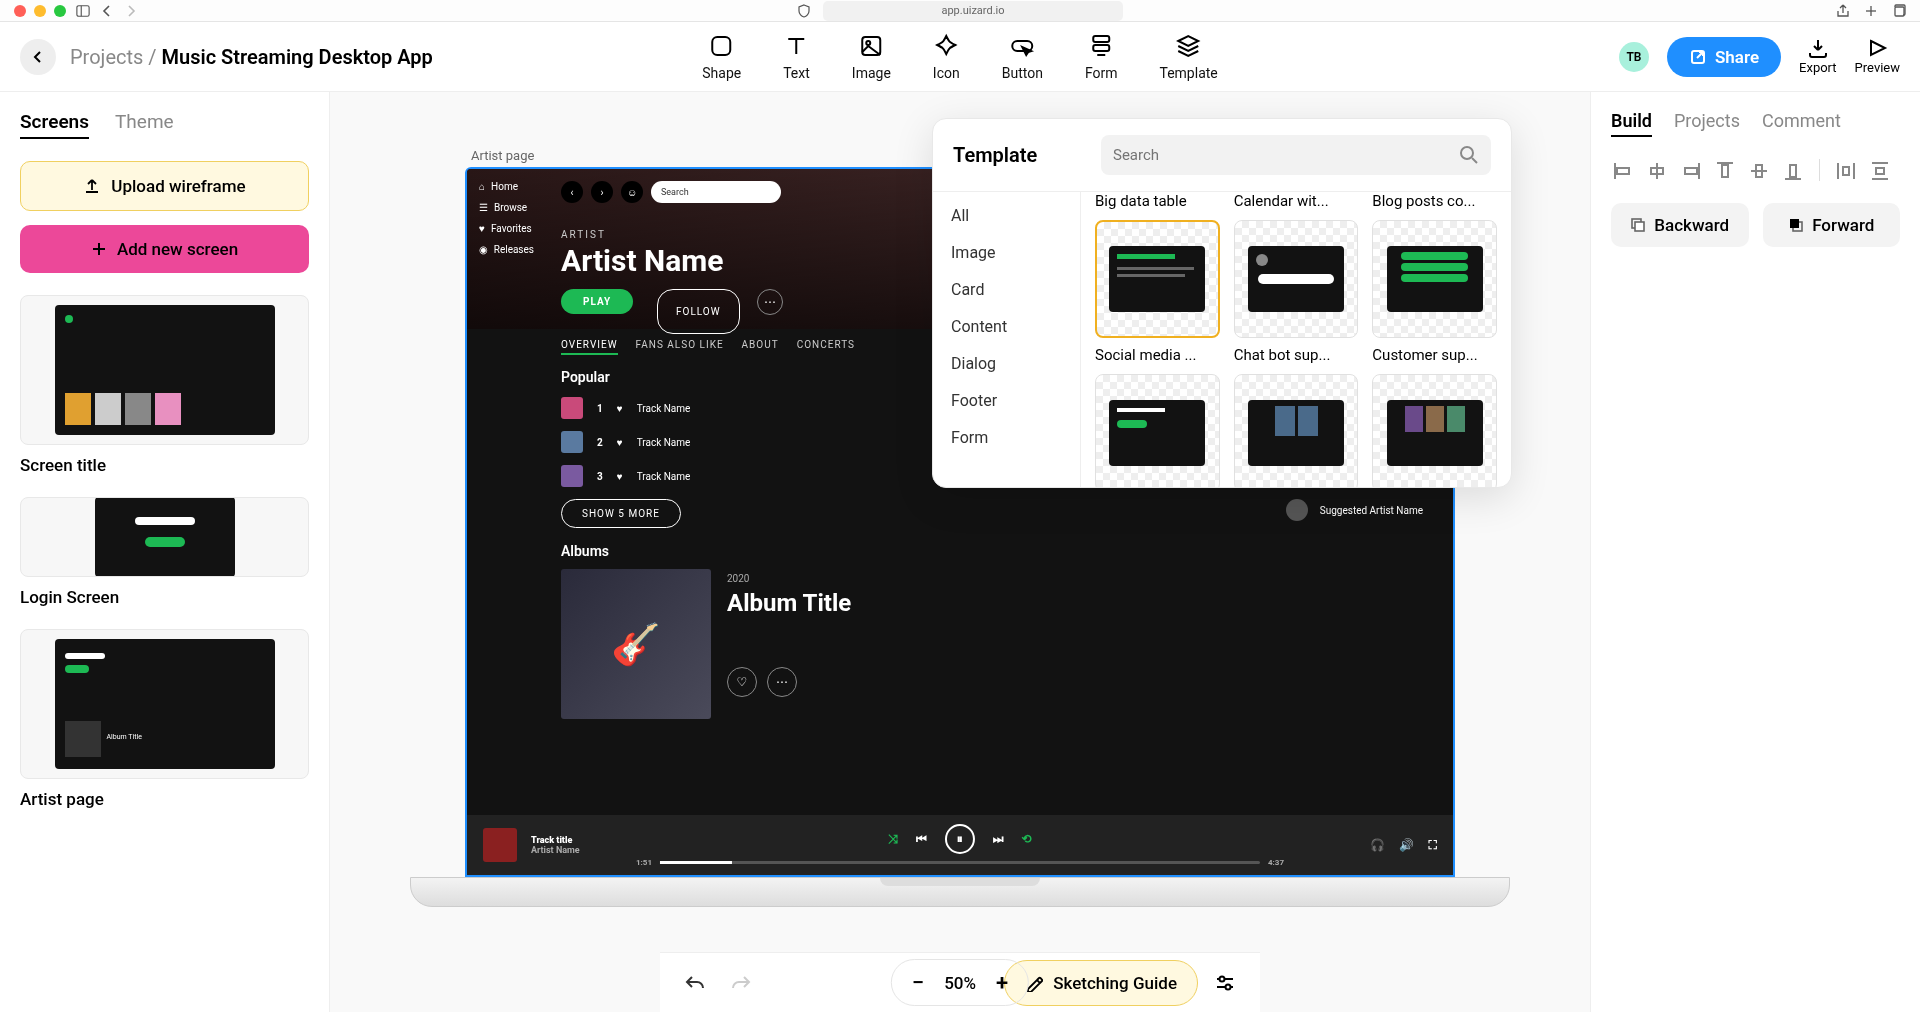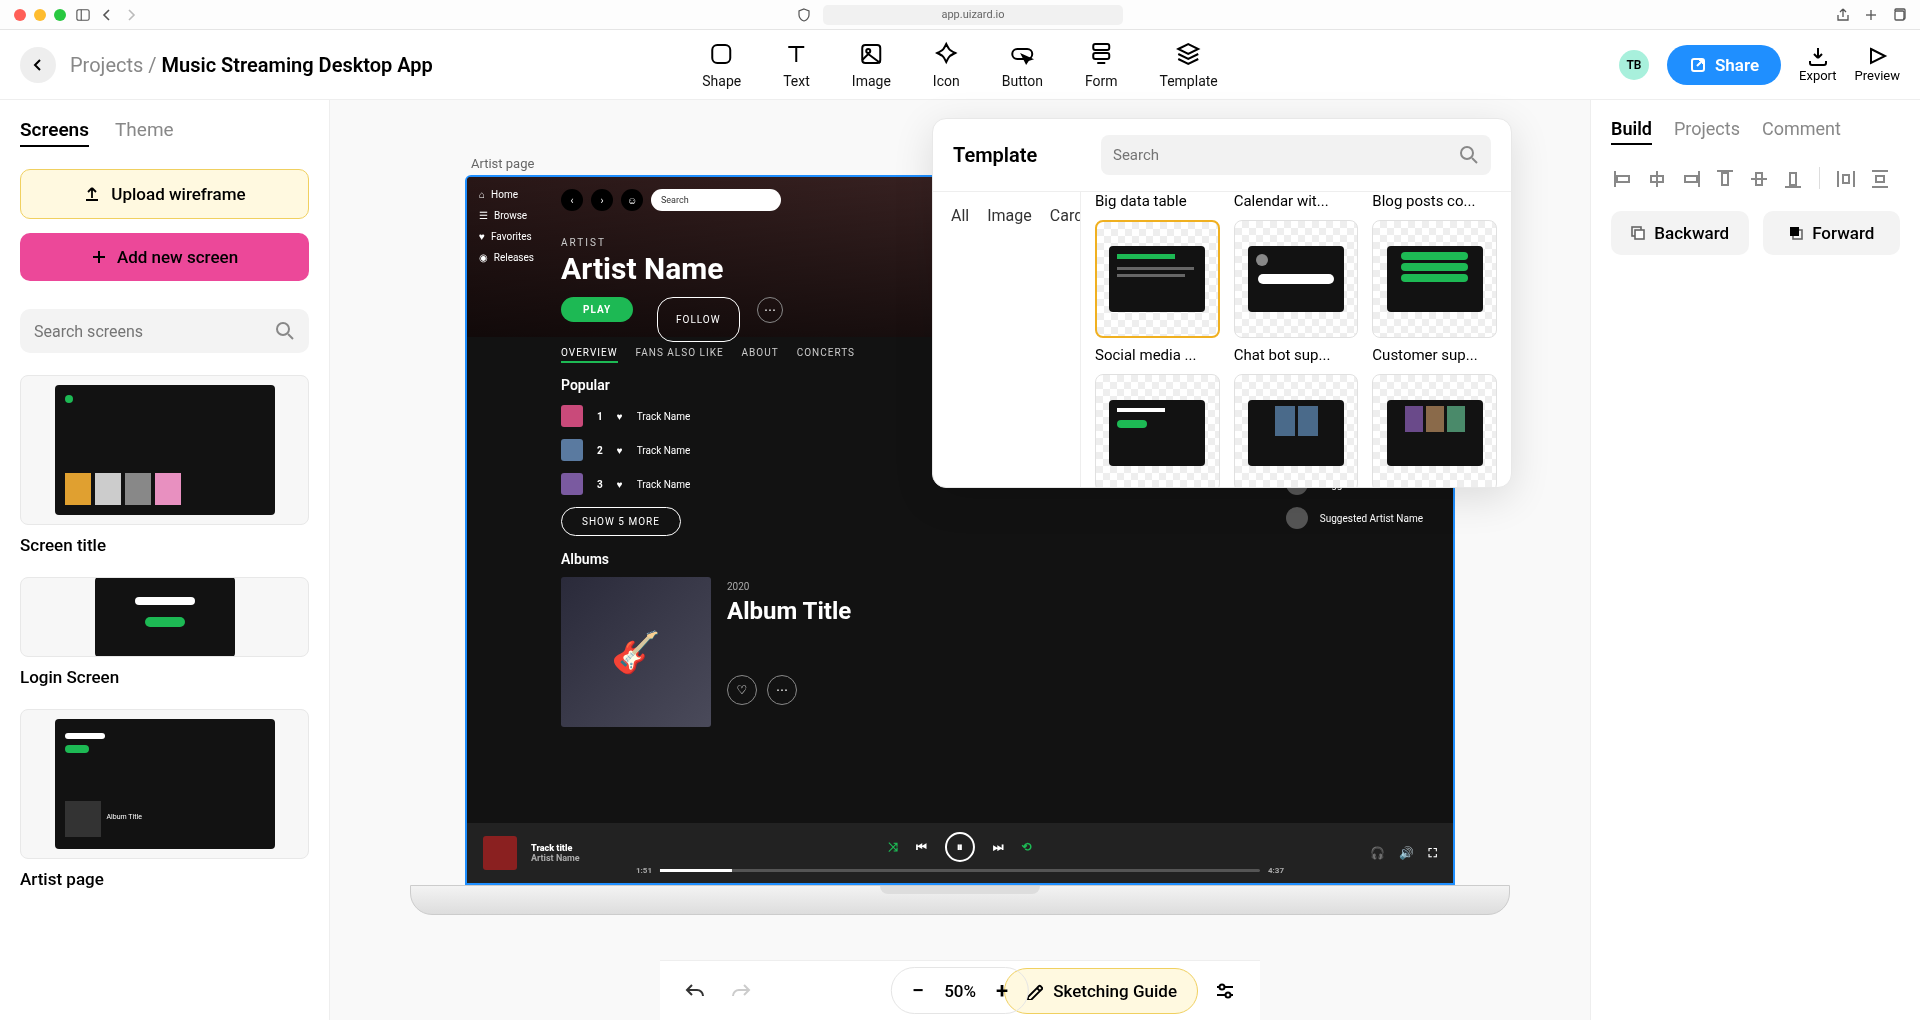--- a/index.html
+++ b/index.html
@@ -1,19 +1,19 @@
 <!DOCTYPE html>
 <html><head>
 <meta charset="utf-8">
 <style>
 * { margin:0; padding:0; box-sizing:border-box; font-family:-apple-system,BlinkMacSystemFont,"Segoe UI",Roboto,sans-serif; }
 body { background:#fff; width:1920px; height:1020px; overflow:hidden; position:relative; }
 
 
-.browser-chrome { height:30px; background:#fdfdfd; border-bottom:1px solid #e5e5e5; display:flex; align-items:center; padding:0 14px; gap:10px; position:relative; }
+.browser-chrome { height:22px; background:#fdfdfd; border-bottom:1px solid #e5e5e5; display:flex; align-items:center; padding:0 14px; gap:10px; position:relative; }
 .traffic { display:flex; gap:8px; }
 .dot { width:12px; height:12px; border-radius:50%; }
 .dot.red{background:#ff5f57;} .dot.yellow{background:#febc2e;} .dot.green{background:#28c840;}
 .browser-center { position:absolute; left:50%; transform:translateX(-50%); display:flex; align-items:center; gap:12px; }
 .url-bar { width:300px; height:20px; background:#f1f1f1; border-radius:5px; font-size:11px; color:#666; display:flex; align-items:center; justify-content:center; }
 .browser-right { margin-left:auto; display:flex; gap:14px; color:#555; }
 .chrome-ic { width:14px; height:14px; display:inline-flex; align-items:center; justify-content:center; color:#555; }
 
 
 .app-header { height:70px; border-bottom:1px solid #eee; display:flex; align-items:center; padding:0 20px; }
@@ -91,21 +91,21 @@
 .pb-bar::after { content:""; position:absolute; left:0; top:0; width:12%; height:100%; background:#fff; }
 .pb-right { margin-left:auto; display:flex; gap:14px; font-size:12px; }
 
 
 .template-dd { position:absolute; left:932px; top:118px; width:580px; height:370px; background:#fff; border:1px solid #e8e8e8; border-radius:14px; box-shadow:0 10px 40px rgba(0,0,0,0.12); display:flex; flex-direction:column; overflow:hidden; }
 .dd-hdr { display:flex; align-items:center; justify-content:space-between; padding:16px 20px; }
 .dd-hdr h3 { font-size:20px; font-weight:600; }
 .dd-search { width:390px; background:#f2f2f2; border-radius:8px; display:flex; align-items:center; padding:10px 12px; }
 .dd-search input { flex:1; border:none; background:transparent; outline:none; font-size:15px; }
 .dd-body { flex:1; display:flex; border-top:1px solid #eee; overflow:hidden; }
-.dd-cats { width:148px; border-right:1px solid #eee; padding:14px 18px; display:flex; gap:18px; font-size:16px; color:#333; overflow:hidden; }
+.dd-cats { width:148px; border-right:1px solid #eee; padding:14px 18px; display:flex; flex-direction:column; gap:18px; font-size:16px; color:#333; overflow:hidden; }
 .dd-grid { flex:1; padding:0 14px 10px; overflow:auto; }
 .dd-titles { display:flex; gap:14px; margin-bottom:10px; }
 .dd-titles span { width:126px; font-size:15px; white-space:nowrap; overflow:hidden; text-overflow:ellipsis; }
 .dd-row { display:flex; gap:14px; margin-bottom:8px; }
 .dd-card { width:126px; height:118px; border:1px solid #e0e0e0; border-radius:8px; background:repeating-conic-gradient(#eee 0 25%,#fff 0 50%) 0 0/14px 14px; display:flex; align-items:center; justify-content:center; position:relative; }
 .dd-card.sel { border:2px solid #f0b020; }
 .dd-inner { width:96px; height:66px; background:#121212; border-radius:4px; }
 
 
 .right-panel { width:330px; border-left:1px solid #eee; padding:18px 20px; }
@@ -286,27 +286,20 @@
         </svg>
       <span>Upload wireframe</span>
     </button>
     <button class="add-screen-btn">
       <svg width="16" height="16" viewBox="0 0 16 16" fill="none" stroke="#000" stroke-width="2">
           <line x1="8" y1="2" x2="8" y2="14"></line>
           <line x1="2" y1="8" x2="14" y2="8"></line>
         </svg>
       <span>Add new screen</span>
     </button>
-    <div class="search-screens">
-      <input placeholder="Search screens" style="">
-      <svg width="20" height="20" viewBox="0 0 20 20" fill="none" stroke="#888" stroke-width="2">
-          <circle cx="8" cy="8" r="6"></circle>
-          <line x1="13" y1="13" x2="18" y2="18"></line>
-        </svg>
-    </div>
 
     <div class="screen-item">
       <div class="screen-thumb">
           <div class="wide">
             <div style="position:absolute;left:10px;top:10px;width:8px;height:8px;background:#1db954;border-radius:50%"></div>
             <div style="position:absolute;left:10px;bottom:10px;right:10px;display:flex;gap:4px">
               <div style="width:26px;height:32px;background:#e0a030"></div>
               <div style="width:26px;height:32px;background:#ccc"></div>
               <div style="width:26px;height:32px;background:#888"></div>
               <div style="width:26px;height:32px;background:#e890c0"></div>

